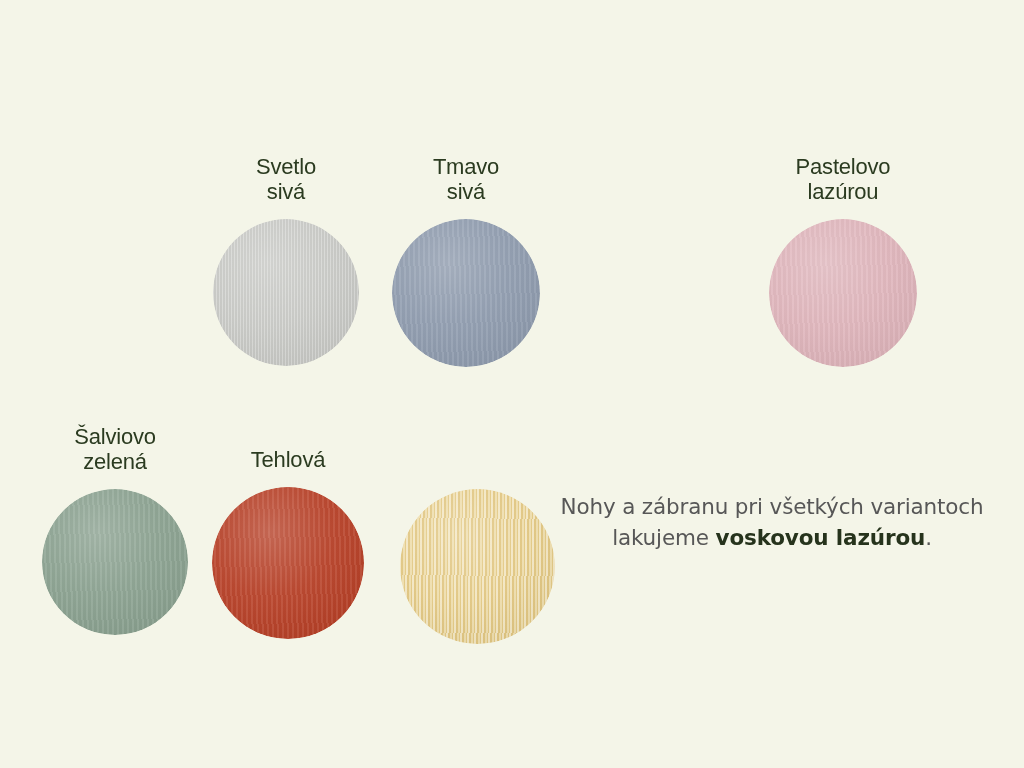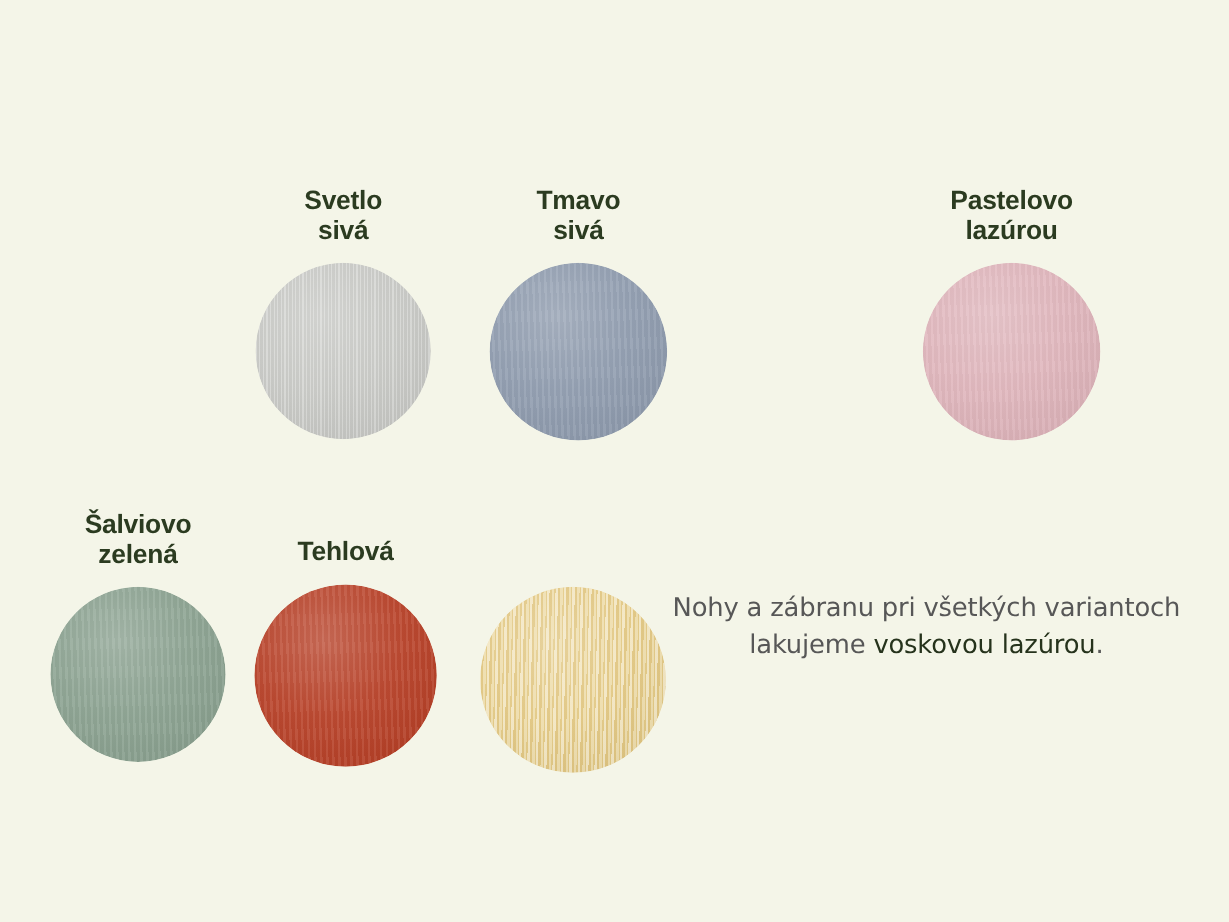--- a/index.html
+++ b/index.html
@@ -29,21 +29,21 @@
 
   .swatch-label {
     position: absolute;
     left: 50%;
     transform: translateX(-50%);
     bottom: 100%;
     margin-bottom: 14px;
     text-align: center;
     white-space: pre-line;
     font-family: "Liberation Sans", sans-serif;
-    font-weight: bold;
+    font-weight: normal;
     font-size: 22px;
     line-height: 1.16;
     letter-spacing: -0.2px;
     color: #2b3b20;
   }
 
   .swatch-disc {
     width: 100%;
     height: 100%;
     border-radius: 50%;
@@ -125,41 +125,41 @@
     top: 492px;
     width: 472px;
     text-align: center;
     font-family: "DejaVu Sans", sans-serif;
     font-size: 21.5px;
     line-height: 1.42;
     color: #575757;
     letter-spacing: -0.15px;
   }
   #note .strong {
-    font-weight: normal;
+    font-weight: bold;
     color: #26331c;
   }
 </style>
 </head>
 <body>
 
 <div id="page">
 
 
   <div class="swatch" style="left:213px; top:219px; width:146px; height:147px;">
     <div class="swatch-label">Svetlo
 sivá</div>
     <div class="swatch-disc">
       <div class="tint" style="background:#c9cac6;"></div>
       <div class="tex-fine"></div>
       <div class="sheen"></div>
     </div>
   </div>
 
-  <div class="swatch" style="left:408px; top:219px; width:148px; height:148px;">
+  <div class="swatch" style="left:392px; top:219px; width:148px; height:148px;">
     <div class="swatch-label">Tmavo
 sivá</div>
     <div class="swatch-disc">
       <div class="tint" style="background:#8d9aad;"></div>
       <div class="tex-soft"></div>
       <div class="sheen"></div>
     </div>
   </div>
 
 

